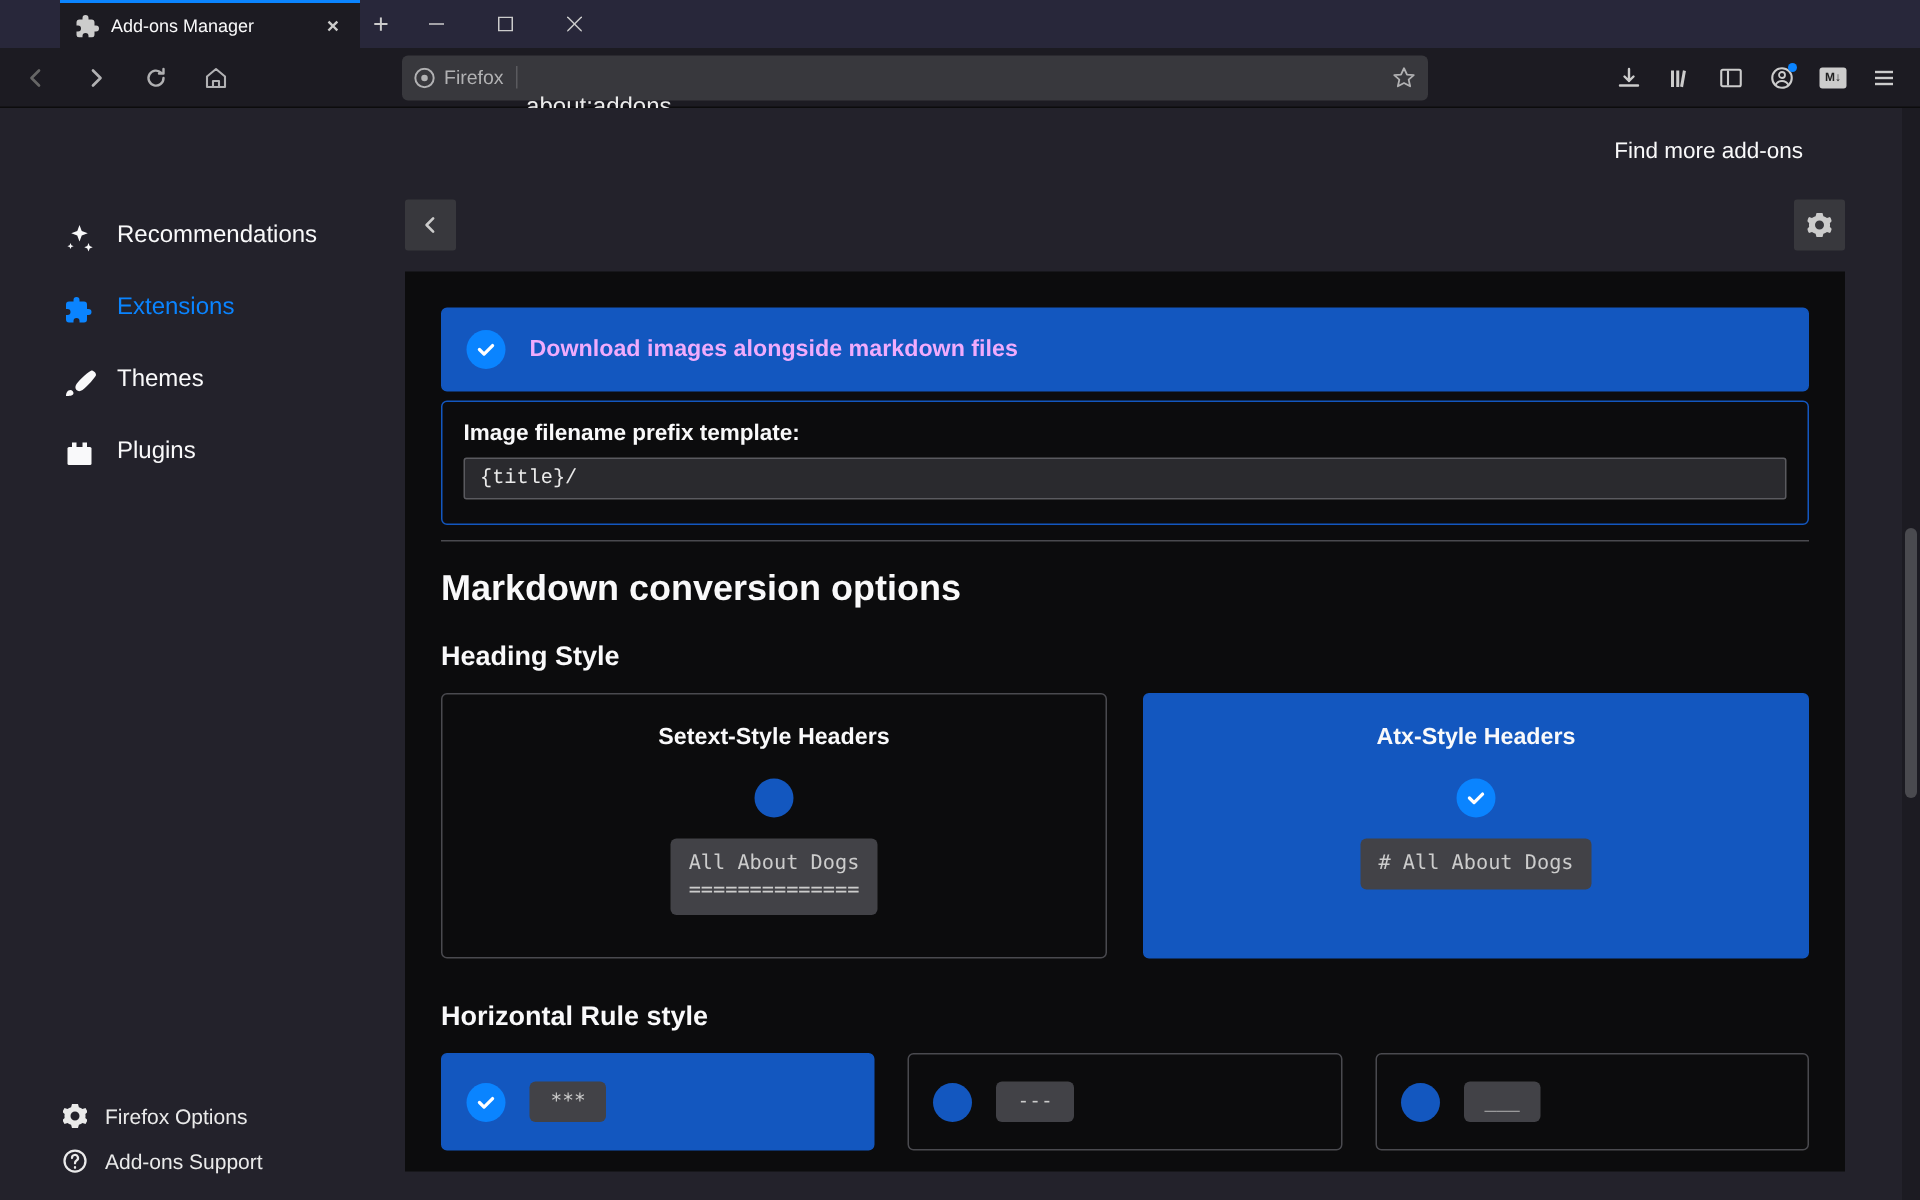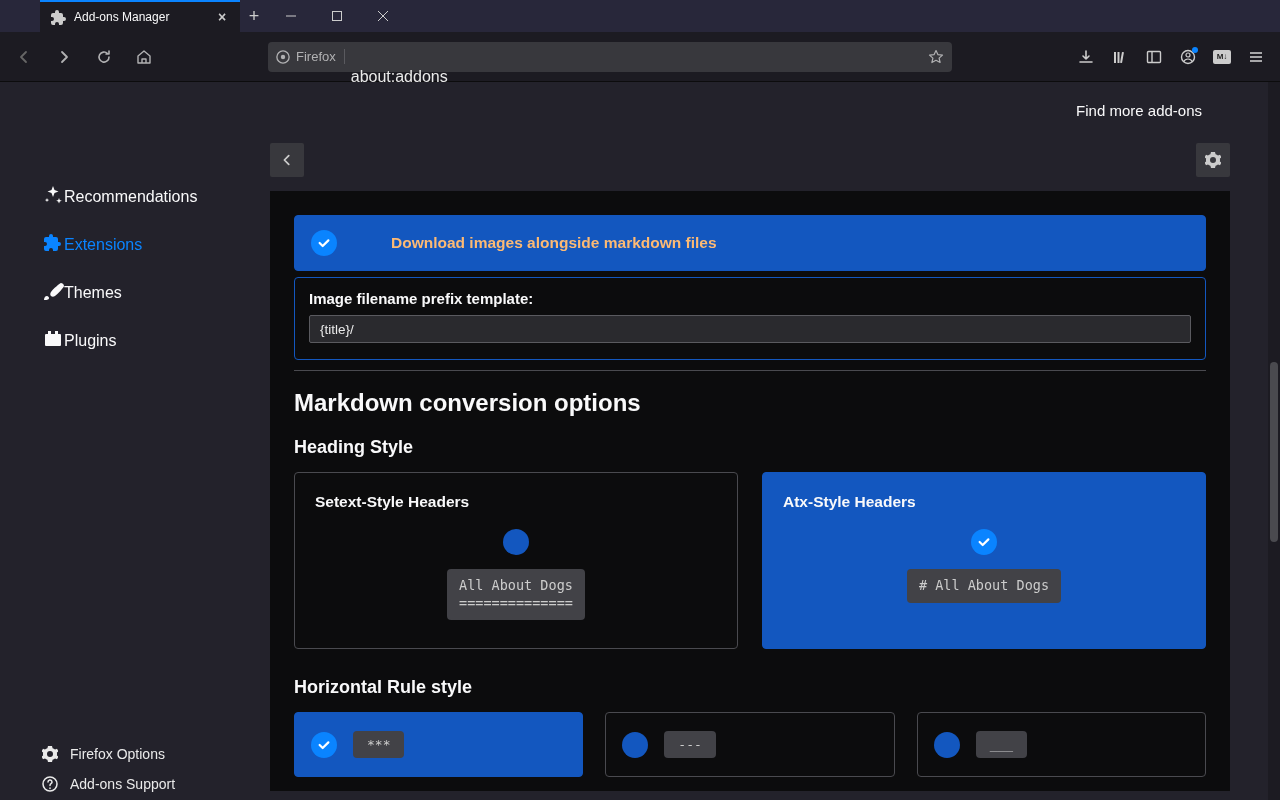--- a/index.html
+++ b/index.html
@@ -35,21 +35,21 @@
 .tab-icon { width:16px; height:16px; display:flex; align-items:center; justify-content:center; color:#ccc;}
 .tab-title { font-size: 12px; color: #f9f9fa; flex:1; }
 .tab-close { width:16px; color:#ccc; font-weight:bold; cursor:default; text-align:center;}
 .newtab-btn { width:28px; text-align:center; color:#ccc; font-size:18px; }
 .window-ctrls { display:flex; }
 .window-btn { width:46px; height:32px; display:flex; align-items:center; justify-content:center; color:#ccc; }
 .window-btn svg { width:10px; height:10px; }
 
 
 .toolbar {
-  height: 50px;
+  height: 40px;
   background: #1c1b22;
   display: flex;
   align-items: center;
   padding: 0 8px;
   gap: 8px;
   border-bottom: 1px solid #0c0c0d;
 }
 .nav-btn { width:32px; height:32px; display:flex; align-items:center; justify-content:center; color:#b1b1b3; border-radius:4px; }
 .nav-btn.disabled { color:#666; }
 .urlbar {
@@ -88,21 +88,22 @@
 .sidebar {
   width: 270px;
   padding: 76px 0 0 42px;
   display:flex;
   flex-direction:column;
   position:relative;
   height:100%;
 }
 .sidebar-item {
   display:flex;
-  align-items:flex-end;
+  align-items:flex-start;
+  gap:14px;
   height:48px;
   color:#f9f9fa;
   font-size:16px;
 }
 .sidebar-item.active { color:#0a84ff; }
 .sidebar-item .icon { width:22px; height:22px; display:flex; align-items:center; justify-content:center;}
 .sidebar-footer {
   position:absolute;
   bottom:18px;
   left:42px;
@@ -153,37 +154,37 @@
   flex-direction:column;
   align-items:stretch;
   gap:8px;
   margin-bottom: 4px;
 }
 .divider { height:1px; background:#4a4a4f; margin: 10px 0 18px 0; }
 .radio-circle {
   width:26px; height:26px; border-radius:50%; background:#0a84ff; display:flex; align-items:center; justify-content:center; color:#fff; flex-shrink:0;
 }
 .radio-circle.unchecked { background:#1357bf; }
-.option-label { font-weight:600; font-size:15.5px; color:#fdba74;margin-left:38px;}
+.option-label { font-weight:600; font-size:15.5px; color:#f0abfc;}
 .input-text {
   background:#2a2a2e; border:1px solid #5a5a5f; border-radius:2px; height:28px;
-  font-family: Liberation Sans, sans-serif; color:#eaeaea; font-size:13.5px; padding:0 10px;
+  font-family: Liberation Mono, monospace; color:#eaeaea; font-size:13.5px; padding:0 10px;
   display:flex; align-items:center;
 }
 
 h2.section-title { font-size:24px; font-weight:700; margin:10px 0 20px 0;}
 h3.subsection-title { font-size:18px; font-weight:700; margin:0 0 14px 0;}
 
 .choice-grid { display:flex; gap:24px; margin-bottom:28px;}
 .choice-card {
   flex:1; border:1px solid #4a4a4f; border-radius:4px; padding:20px 20px 28px 20px;
   background:#0c0c0d;
 }
 .choice-card.selected { background:#1357bf; border-color:#1357bf;}
-.choice-title { font-weight:700; font-size:15.5px; margin-bottom:18px;}
+.choice-title { text-align:center; font-weight:700; font-size:15.5px; margin-bottom:18px;}
 .choice-body { display:flex; align-items:center; gap:14px;flex-direction:column;}
 .code-sample {
   background:#424247; color:#ccc; border-radius:4px; padding:8px 12px; font-family:Consolas,monospace;
   font-size:13.5px; line-height:1.3; flex:1; white-space:pre;
 }
 
 .hr-grid { display:flex; gap:22px; }
 .hr-card {
   flex:1; border:1px solid #4a4a4f; border-radius:4px; padding:18px 16px; display:flex; align-items:center; gap:16px;
   background:#0c0c0d;

